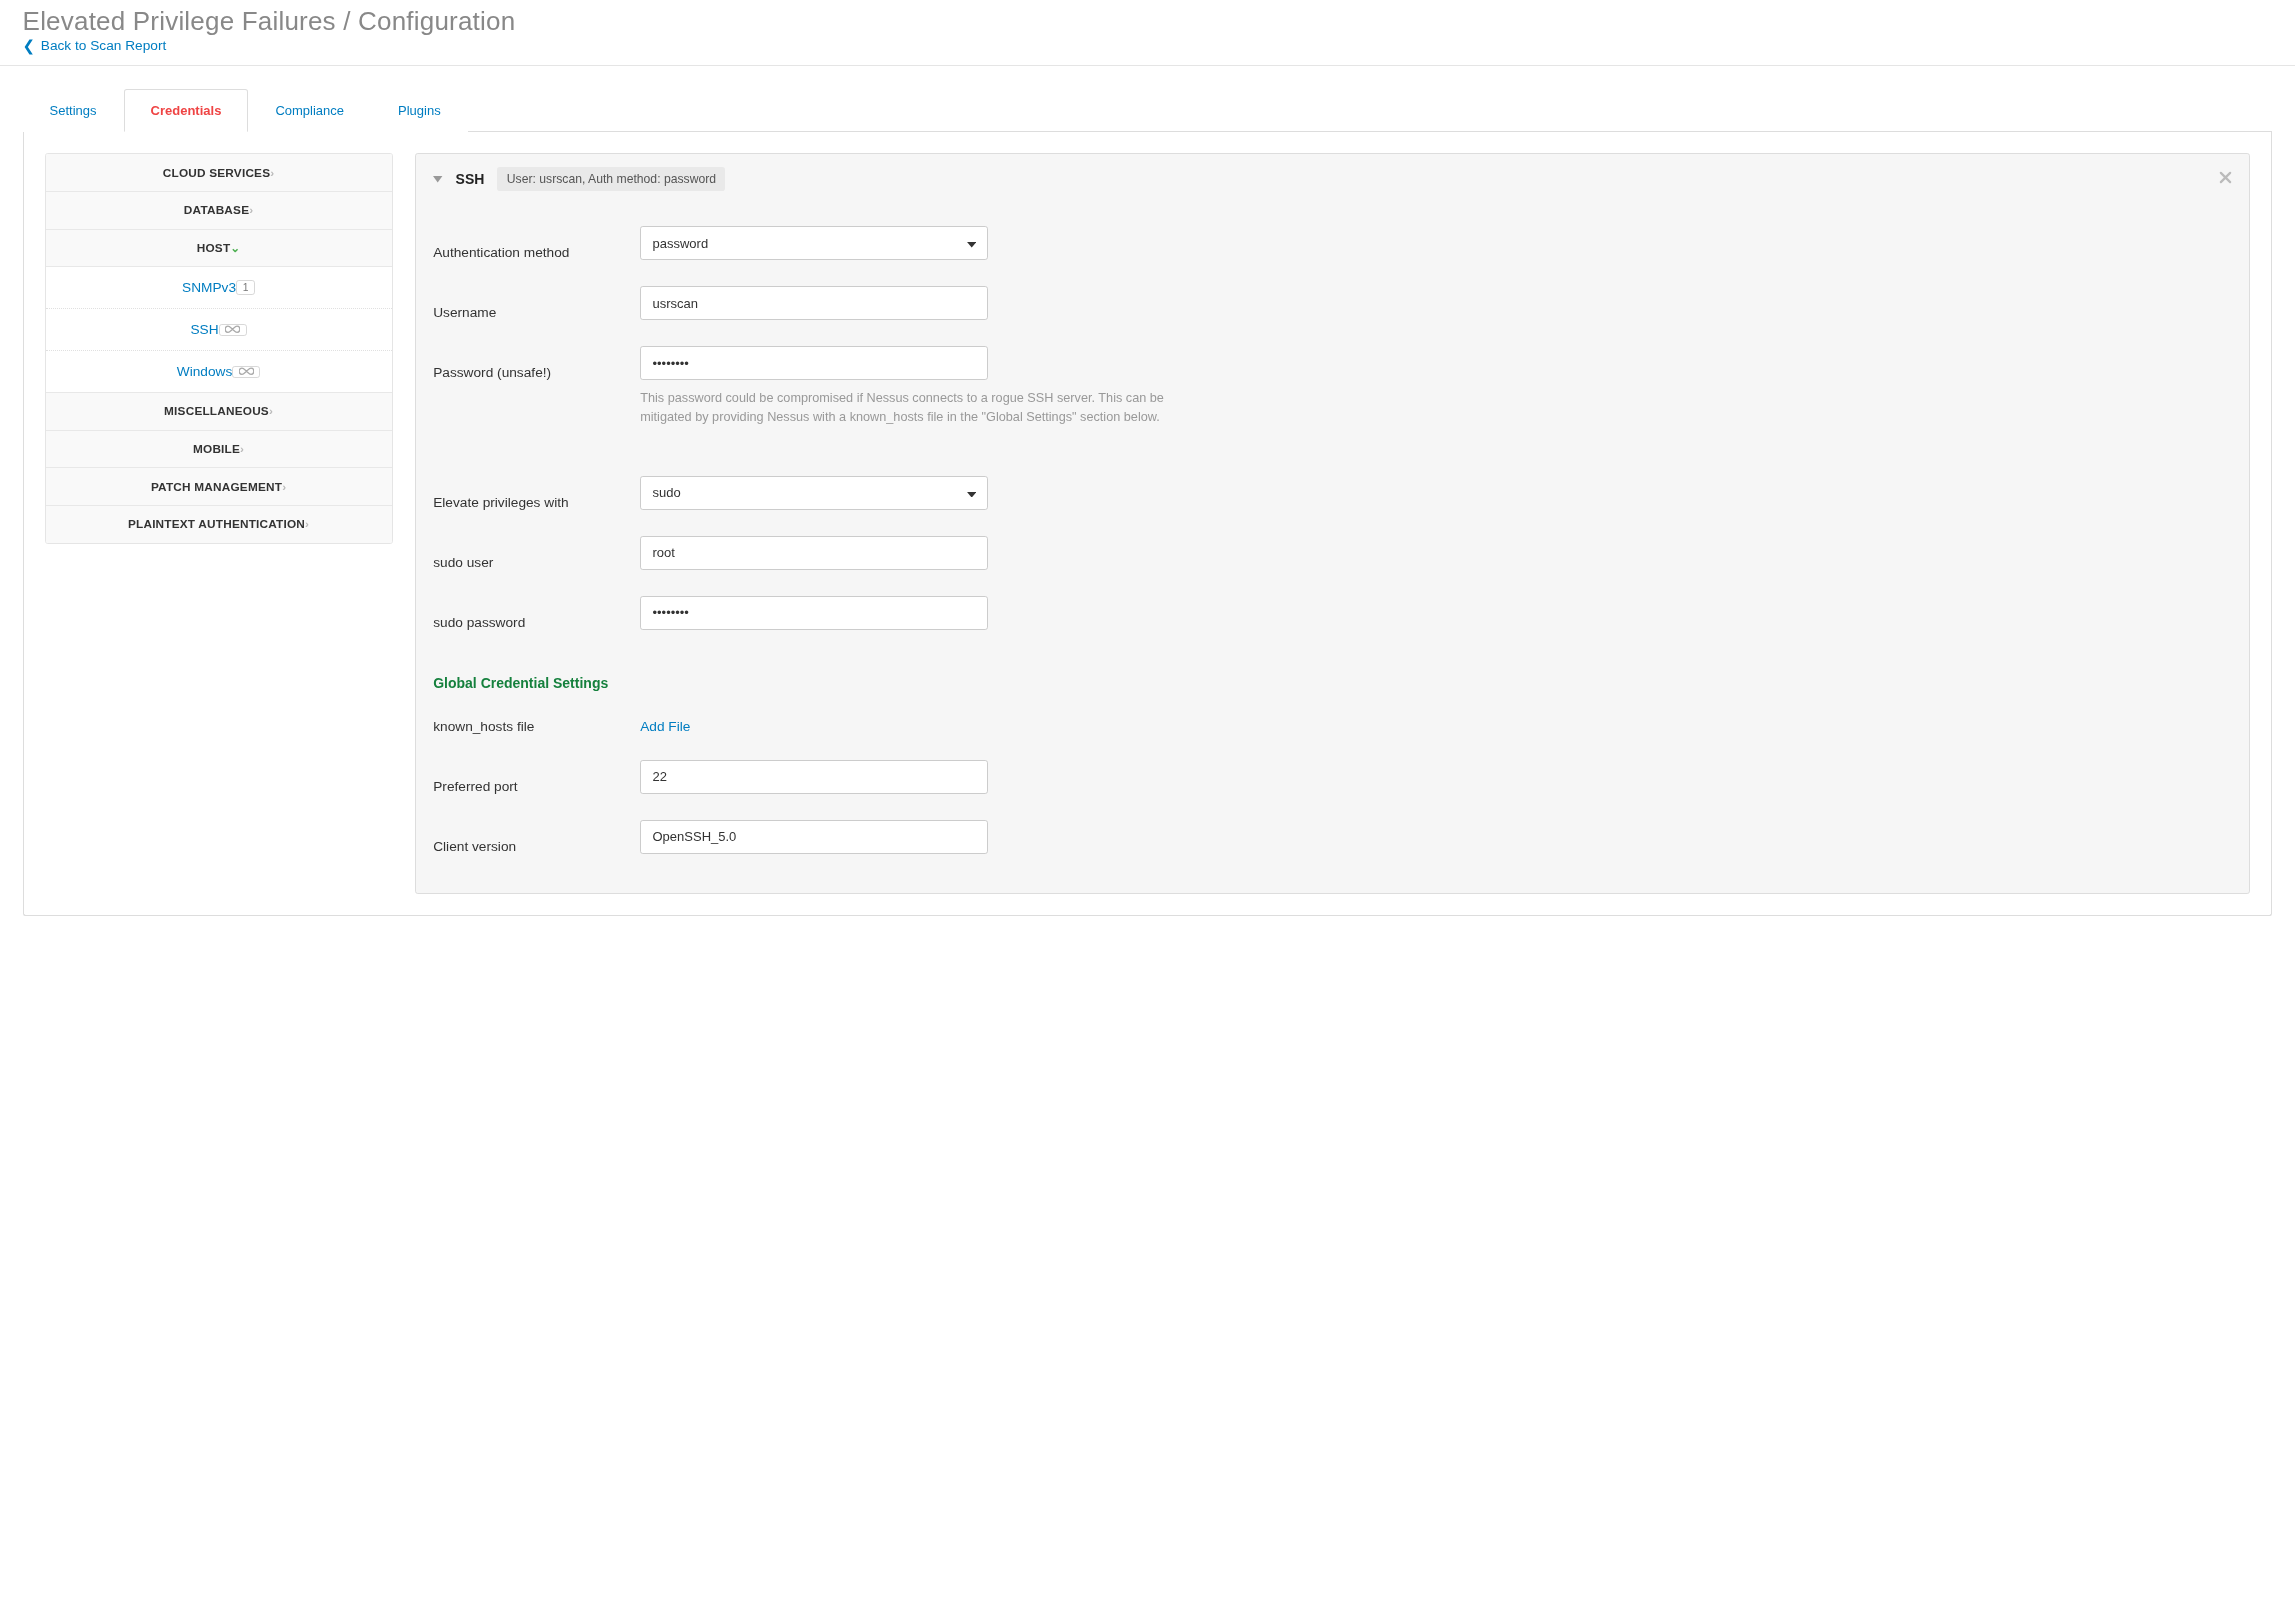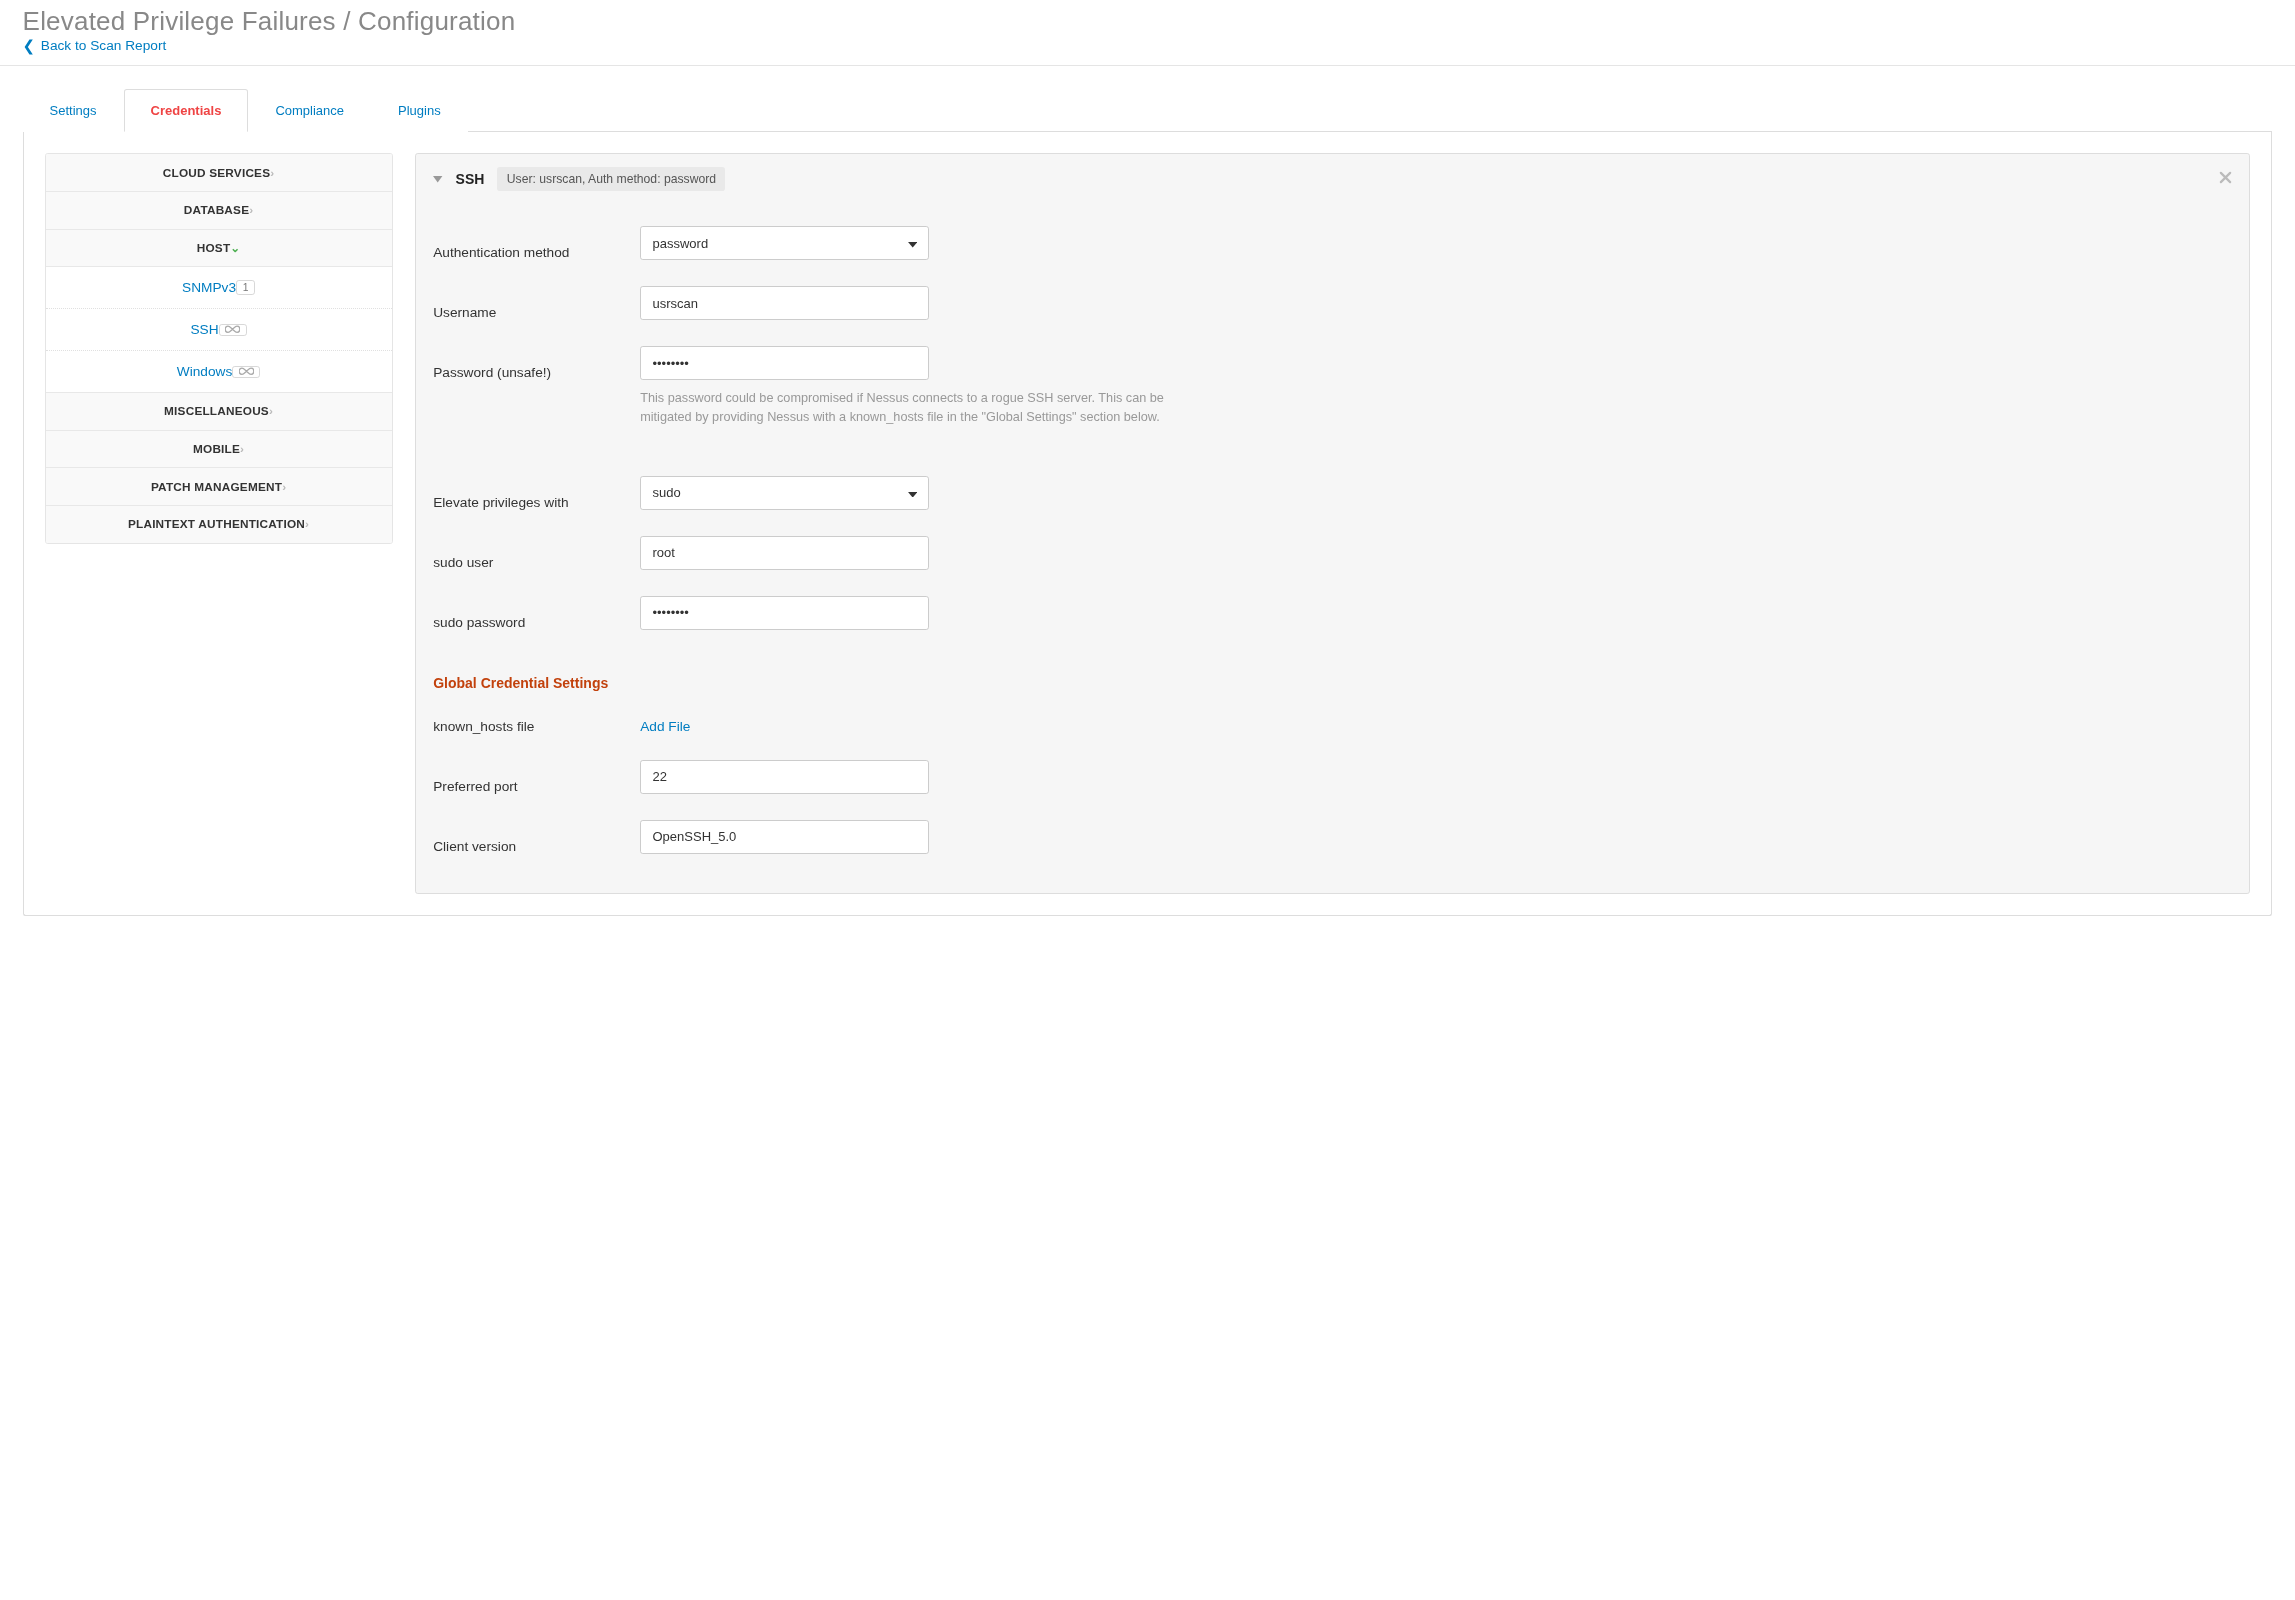--- a/index.html
+++ b/index.html
@@ -158,21 +158,21 @@
     margin-left: 207px;
     max-width: 527px;
     color: #999;
     font-size: 12.7px;
     line-height: 1.5;
     margin-top: -3.8px;
     margin-bottom: 9.4px;
   }
 
   input[type=text], input[type=password], .select {
-    width: 289px;
+    width: 348px;
     height: 34px;
     border: 0.9px solid #ccc;
     border-radius: 2.8px;
     padding: 0 11.3px;
     font-size: 13px;
     background: #fff;
     color: #333;
     outline: none;
   }
   input::placeholder { color: #aaa; }
@@ -180,21 +180,21 @@
     display: flex;
     align-items: center;
     justify-content: space-between;
     cursor: pointer;
   }
   .select .caret { color:#333; }
 
   .section-title {
     font-weight: 700;
     font-size: 14px;
-    color: #c2410c;
+    color: #15803d;
     padding: 32px 0 7.5px 0;
   }
   .link-action {
     color: #007dc1;
     cursor: pointer;
     padding-top: 7.5px;
     display: inline-block;
     font-size: 13.7px;
   }
   .gap-lg { height: 26px; }

